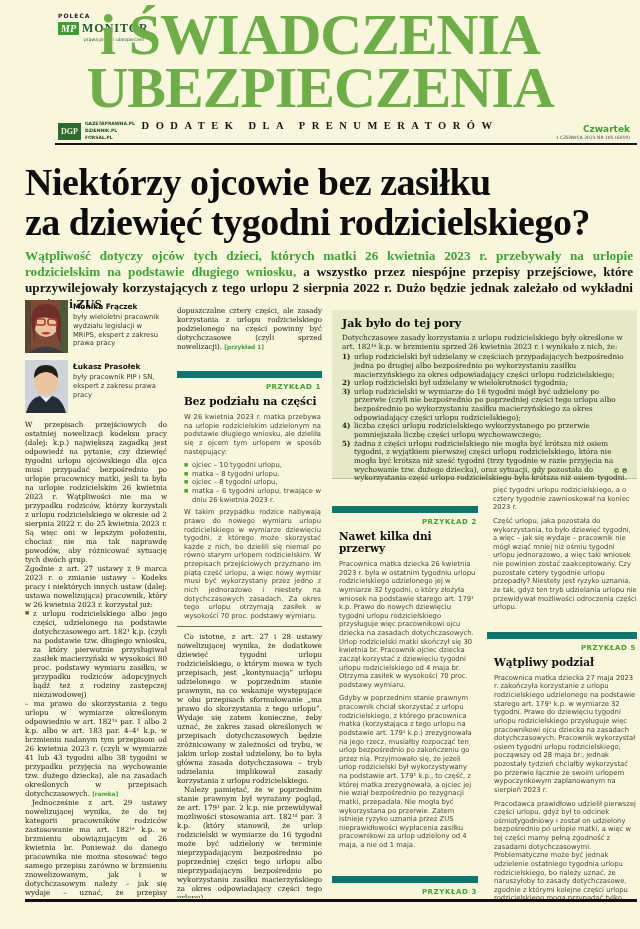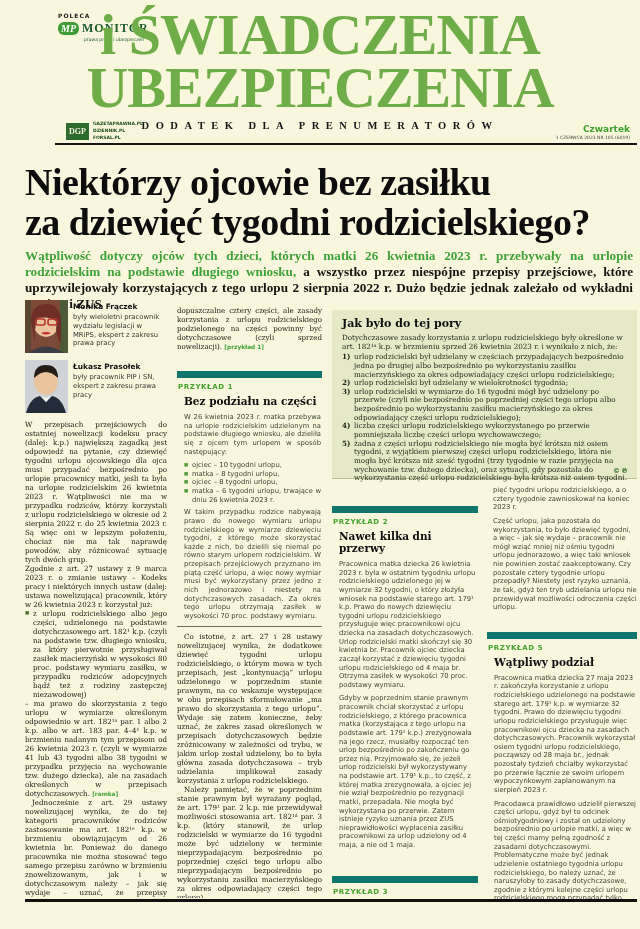--- a/index.html
+++ b/index.html
@@ -4,29 +4,29 @@
 <style>
   html,body{margin:0;padding:0;background:#d8d8d0;}
   .page{position:relative;width:640px;height:929px;background:#f8f6dd;overflow:hidden;
         font-family:"Liberation Serif",serif;color:#141414;}
   .abs{position:absolute;}
 
   
   .poleca{font:bold 6px "DejaVu Sans",sans-serif;letter-spacing:1px;color:#1a1a1a;margin-bottom:2px;}
   .mp-row{display:flex;align-items:center;gap:3px;}
   .mp-box{display:inline-block;background:#3f9b35;color:#fff;font:bold italic 10px "Liberation Serif",serif;
-          padding:1px 3px;border-radius:6px;}
+          padding:1px 3px;border-radius:1px;}
   .monitor{font:bold 12px "Liberation Serif",serif;letter-spacing:1px;color:#1d5c2e;}
   .monitor-sub{font:4.5px "DejaVu Sans",sans-serif;color:#1d5c2e;margin-top:1px;margin-left:26px;}
   .title-wrap{left:0;right:0;top:8px;text-align:center;}
   .big-title{color:#6fad49;font-family:"Liberation Serif",serif;font-weight:bold;line-height:.92;letter-spacing:-1px;}
   .t1{font-size:58px;}
   .t2{font-size:58px;}
   .subtitle{font:bold 10.5px "Liberation Serif",serif;letter-spacing:6.5px;color:#161616;margin-top:5px;}
-  .dgp-wrap{left:66px;top:121px;display:flex;align-items:center;gap:4px;}
+  .dgp-wrap{left:58px;top:121px;display:flex;align-items:center;gap:4px;}
   .dgp-box{display:inline-block;background:#2e6b2e;color:#f4f2dc;font:bold 8px "Liberation Serif",serif;padding:4px 3px;}
   .dgp-sites{font:bold 4.5px/1.5 "DejaVu Sans",sans-serif;color:#1d4d1d;}
   .date-wrap{right:10px;top:124px;text-align:right;}
   .day{font:bold 9px "DejaVu Sans",sans-serif;color:#3fa22f;}
   .issue{font:4.5px "DejaVu Sans",sans-serif;color:#44443a;margin-top:1px;}
   .mast-rule{left:55px;width:582px;top:143px;height:2px;background:#151515;}
 
   
   .headline{left:25px;top:163px;width:606px;font:bold 38px/1.05 "Liberation Serif",serif;
             letter-spacing:-.5px;color:#0d0d0d;margin:0;}
@@ -55,21 +55,21 @@
   .bserif p{margin:0;}
   .ind{text-indent:7px;}
   .subhead{font:bold 8.8px "DejaVu Serif",serif;margin:5px 0 2px;text-align:left;}
   .gtag{color:#3fa238;font:bold 5.8px "DejaVu Sans",sans-serif;}
   .sbul{padding-left:8px;position:relative;text-align:justify;}
   .sbul::before{content:"■";position:absolute;left:0;top:1px;font-size:4.5px;color:#4f6e2c;}
 
   
   .example{border-top:7px solid #0f766e;padding:5px 1px 6px;margin-top:20px;}
   .ex-closed{border-bottom:1px solid #6f6f58;margin-bottom:5px;}
-  .ex-label{font:bold 7px "DejaVu Sans",sans-serif;color:#43a32c;letter-spacing:.6px;margin-bottom:4px;}
+  .ex-label{font:bold 7px "DejaVu Sans",sans-serif;color:#43a32c;letter-spacing:.6px;margin-bottom:4px;text-align:right;}
   .ex-title{font:bold 10.5px "DejaVu Serif",serif;margin:0 0 6px;padding-left:6px;color:#0e0e0e;}
   .ex-body{font:6.8px/1.27 "DejaVu Sans",sans-serif;color:#3d4434;padding-left:6px;}
   .ex-body p{margin:0 0 5px;}
   .ex-body p:last-child{margin-bottom:0;}
   .xbul{padding-left:8px;position:relative;}
   .xbul::before{content:"■";position:absolute;left:0;top:1px;font-size:4.5px;color:#4a9b35;}
   .cont p{margin:0 0 5px;}
 
   
   .gbox{left:332px;top:310px;width:305px;height:169px;background:#e5e9c7;box-sizing:border-box;

